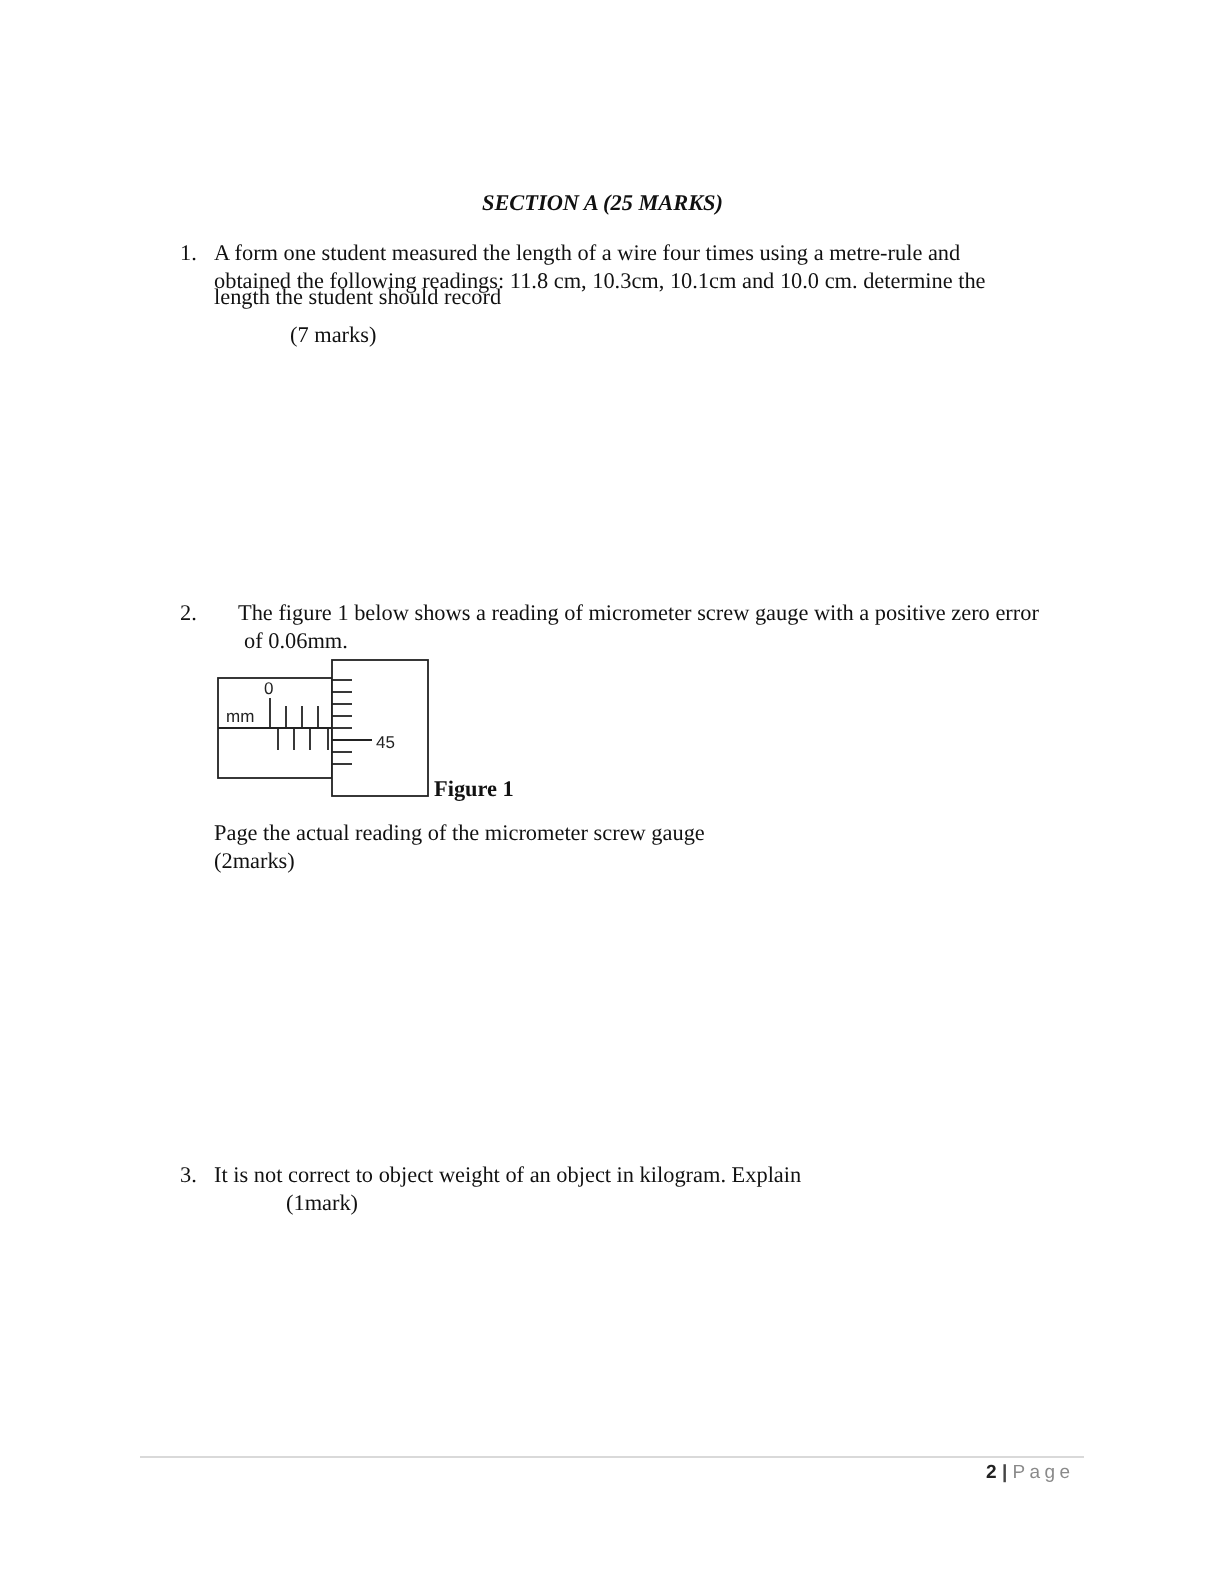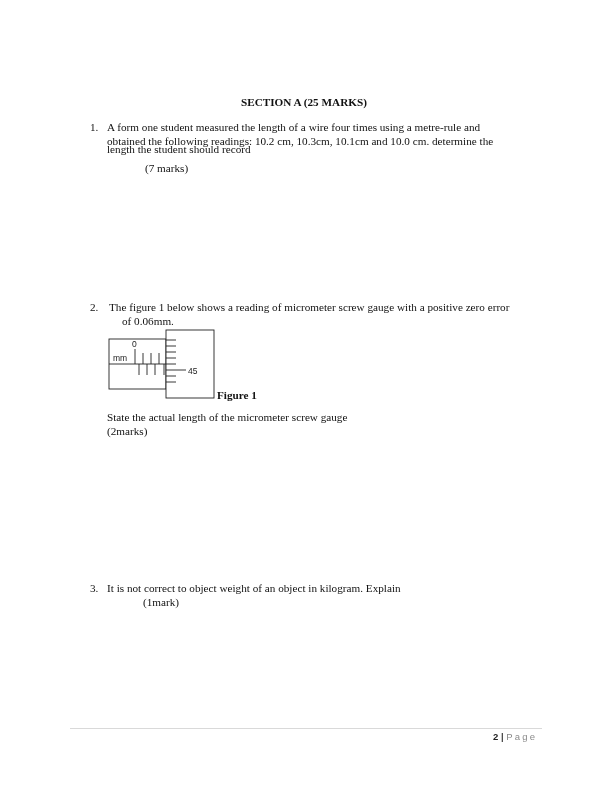--- a/index.html
+++ b/index.html
@@ -1,44 +1,44 @@
 <!DOCTYPE html>
 <html><head>
 <meta charset="utf-8">
 <style>
   html, body { margin: 0; padding: 0; background: #ffffff; }
   body { width: 612px; height: 792px; position: relative; overflow: hidden;
          font-family: "Liberation Serif", "DejaVu Serif", serif; color: #111; }
   .abs { position: absolute; white-space: nowrap; }
   .t { font-size: 11.2px; line-height: 13.8px; }
-  .heading { font-weight: bold; font-size: 11.2px; text-align: center; }
+  .heading { font-weight: bold; font-style: italic; font-size: 11.2px; text-align: center; }
   .fig-label { font-weight: bold; font-size: 11.2px; }
   .footer-rule { position: absolute; left: 70px; top: 728px; width: 472px; height: 1px; background: #d9d9d9; }
   .footer { font-family: "Liberation Sans", "DejaVu Sans", sans-serif; font-size: 9.5px; }
   .footer .num { font-weight: bold; color: #222; }
   .footer .sep { color: #444; font-weight: bold; }
   .footer .pg { color: #8a8a8a; letter-spacing: 2.2px; }
   svg text { font-family: "Liberation Sans", "DejaVu Sans", sans-serif; }
 </style>
 </head>
 <body>
 
 <div class="abs heading" style="left:241px; top:96px;">SECTION A (25 MARKS)</div>
 
 <div>
   <div class="abs t" style="left:90px; top:121px;">1.</div>
   <div class="abs t" style="left:107px; top:121px;">A form one student measured the length of a wire four times using a metre-rule and</div>
-  <div class="abs t" style="left:107px; top:135px;">obtained the following readings: 10.2 cm, 10.3cm, 10.1cm and 10.0 cm. determine the</div>
+  <div class="abs t" style="left:107px; top:135px;">obtained the following readings: 11.8 cm, 10.3cm, 10.1cm and 10.0 cm. determine the</div>
   <div class="abs t" style="left:107px; top:143px;">length the student should record</div>
   <div class="abs t" style="left:145px; top:162px;">(7 marks)</div>
 </div>
 
 <div>
   <div class="abs t" style="left:90px; top:301px;">2.</div>
-  <div class="abs t" style="left:109px; top:301px;">The figure 1 below shows a reading of micrometer screw gauge with a positive zero error</div>
+  <div class="abs t" style="left:119px; top:301px;">The figure 1 below shows a reading of micrometer screw gauge with a positive zero error</div>
   <div class="abs t" style="left:122px; top:315px;">of 0.06mm.</div>
 
   <svg class="abs" style="left:105px; top:326px;" width="115" height="76" viewBox="0 0 115 76">
 
     <g stroke="#222" stroke-width="0.9" fill="none">
       <rect x="4" y="13" width="57" height="50"></rect>
       <line x1="4" y1="38" x2="61" y2="38"></line>
 
       <line x1="30" y1="23" x2="30" y2="38"></line>
       <line x1="38" y1="27" x2="38" y2="38"></line>
@@ -61,21 +61,21 @@
       <line x1="61" y1="32" x2="71" y2="32"></line>
       <line x1="61" y1="38" x2="71" y2="38"></line>
       <line x1="61" y1="44" x2="81" y2="44"></line>
       <line x1="61" y1="50" x2="71" y2="50"></line>
       <line x1="61" y1="56" x2="71" y2="56"></line>
     </g>
     <text x="83" y="48" font-size="8.5" fill="#222">45</text>
   </svg>
   <div class="abs fig-label" style="left:217px; top:389px;font-family:Liberation Serif, serif;">Figure 1</div>
 
-  <div class="abs t" style="left:107px; top:411px;">State the actual length of the micrometer screw gauge</div>
+  <div class="abs t" style="left:107px; top:411px;">Page the actual reading of the micrometer screw gauge</div>
   <div class="abs t" style="left:107px; top:425px;">(2marks)</div>
 </div>
 
 <div>
   <div class="abs t" style="left:90px; top:582px;">3.</div>
   <div class="abs t" style="left:107px; top:582px;">It is not correct to object weight of an object in kilogram. Explain</div>
   <div class="abs t" style="left:143px; top:596px;">(1mark)</div>
 </div>
 
 <div class="footer-rule"></div>

